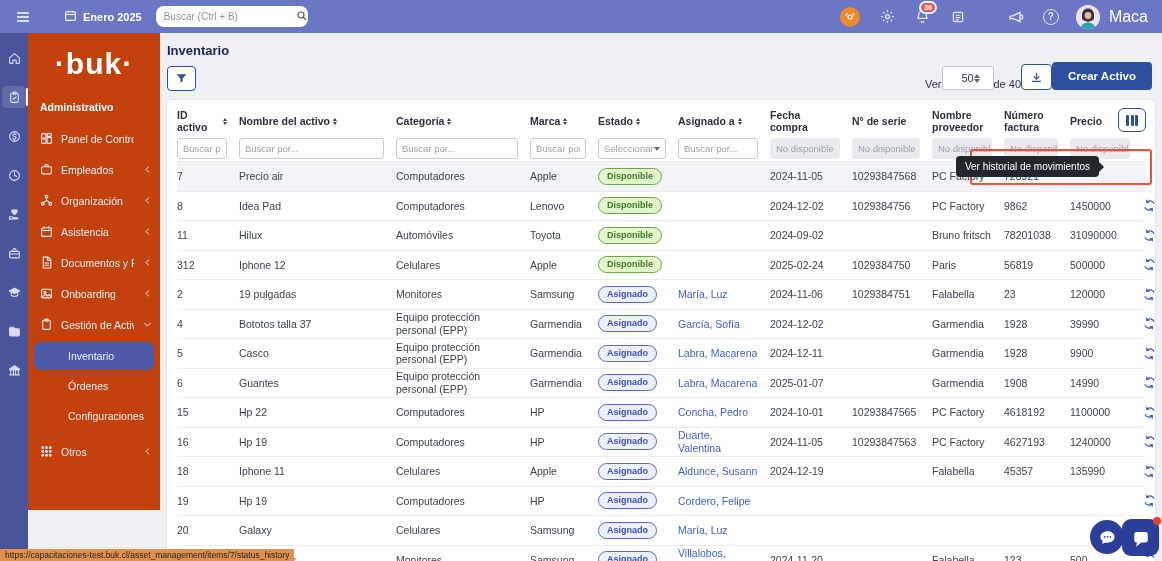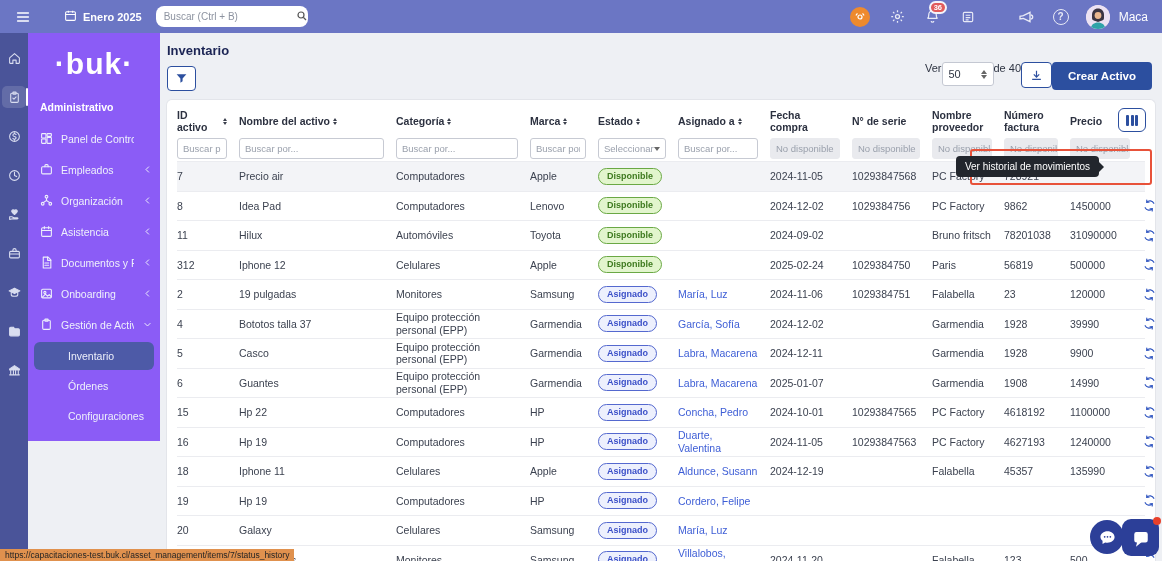--- a/index.html
+++ b/index.html
@@ -11,48 +11,48 @@
   .period { display:flex; align-items:center; gap:6px; color:#fff; font-size:11px; font-weight:bold; margin:0 14px 0 18px; }
   .search-box { background:#fff; border-radius:8px; height:21px; width:152px; display:flex; align-items:center; padding:0 6px 0 8px; }
   .search-box input { border:none; outline:none; flex:1; font-size:10px; color:#444; font-family:"Liberation Sans",sans-serif; background:transparent; }
   .search-box input::placeholder { color:#8d93a0; }
   .topbar-right { margin-left:auto; display:flex; align-items:center; gap:17px; padding-right:14px; color:#e8eaf6; }
   .tb-icon { width:18px; height:18px; display:flex; align-items:center; justify-content:flex-end; position:relative; cursor:pointer; }
   .orange-circle { width:20px; height:20px; border-radius:50%; background:#ee8a2e; display:flex; align-items:center; justify-content:center; color:#fff; }
   .bell-badge { position:absolute; top:-7px; left:7px; background:#e15b5b; border:2px solid #f3f4fa; color:#fff; font-size:7.5px; font-weight:bold; border-radius:8px; padding:1px 3px; line-height:1; }
   .help-circle { width:16px; height:16px; border:1.5px solid #e8eaf6; border-radius:50%; font-size:10px; display:flex; align-items:center; justify-content:center; font-weight:bold; }
   .avatar { width:24px; height:24px; border-radius:50%; overflow:hidden; background:#ece2f2; }
-  .username { color:#fff; font-size:12px; margin-left:-8px; }
+  .username { color:#fff; font-size:16px; margin-left:-8px; }
 
   
   .rail { position:fixed; top:33px; left:0; width:28px; height:528px; background:#4a5499; display:flex; flex-direction:column; align-items:center; padding-top:14px; gap:17px; z-index:40; }
   .rail-item { width:24px; height:22px; display:flex; align-items:center; justify-content:center; color:#d9ddf0; cursor:pointer; position:relative; }
   .rail-item.active { background:rgba(255,255,255,0.14); border-radius:5px; }
   .rail-item.active::after { content:""; position:absolute; right:-2px; top:2px; width:2px; height:18px; background:#fff; border-radius:2px; }
 
   
-  .sidebar { position:fixed; top:33px; left:28px; width:132px; height:408px; background:#8b5cf6; color:#eef0fb; z-index:40; overflow:hidden; }
+  .sidebar { position:fixed; top:33px; left:28px; width:132px; height:477px; background:#c2410c; color:#eef0fb; z-index:40; overflow:hidden; }
   .logo { text-align:center; font-size:30px; font-weight:bold; color:#fff; padding:14px 0 16px 0; letter-spacing:1px; }
   .section-label { font-size:10.5px; font-weight:bold; padding:4px 0 10px 12px; color:#fff; }
   .nav-item { display:flex; align-items:center; gap:8px; padding:9px 8px 9px 12px; font-size:10.5px; cursor:pointer; color:#eef0fb; }
   .nav-item .nav-ic { width:13px; height:13px; flex:none; display:flex; align-items:center; justify-content:center; }
   .nav-item .lbl { flex:1; white-space:nowrap; overflow:hidden; }
   .nav-item .chev { width:10px; height:10px; flex:none; display:flex; align-items:center; justify-content:center; }
   .subnav { display:flex; flex-direction:column; gap:2px; padding:2px 6px 6px 6px; }
   .subnav-item { padding:8px 0 8px 34px; font-size:10.5px; border-radius:6px; cursor:pointer; color:#eef0fb; }
   .subnav-item.active { background:#4d5aa7; }
 
   
   .main { position:fixed; top:33px; left:160px; width:1002px; height:528px; display:flex; flex-direction:column; }
   .page-head { display:flex; justify-content:space-between; align-items:flex-end; padding:10px 10px 8px 7px; }
   .page-title { font-size:13px; font-weight:bold; color:#1b2454; margin-bottom:8px; }
   .filter-btn { width:29px; height:25px; background:#fff; border:1px solid #2c4f9f; border-radius:4px; display:flex; align-items:center; justify-content:center; color:#2c4f9f; cursor:pointer; }
-  .controls { display:flex; align-items:flex-start; padding-bottom:1px; }
+  .controls { display:flex; align-items:flex-end; padding-bottom:1px; }
   .controls .ver-label, .controls .de-label { font-size:11px; color:#2e3442; }
-  .pagesize { border:1px solid #c4c8d2; background:#fff; border-radius:3px; height:24px; width:52px; display:flex; align-items:center; justify-content:space-between; padding:0 6px; font-size:11px; color:#2e3442; cursor:pointer; }
+  .pagesize { border:1px solid #c4c8d2; background:#fff; border-radius:3px; height:24px; width:52px; display:flex; align-items:center; justify-content:space-between; padding:0 19px; font-size:11px; color:#2e3442; cursor:pointer; }
   .stepper { display:flex; flex-direction:column; gap:1px; }
   .tri-u { width:0; height:0; border-left:3px solid transparent; border-right:3px solid transparent; border-bottom:4px solid #666; }
   .tri-d { width:0; height:0; border-left:3px solid transparent; border-right:3px solid transparent; border-top:4px solid #666; }
   .download-btn { width:31px; height:26px; background:#fff; border:1px solid #2c4f9f; border-radius:4px; color:#2c4f9f; display:flex; align-items:center; justify-content:center; cursor:pointer; }
   .create-btn { background:#2c4f9f; color:#fff; border:none; border-radius:4px; height:28px; padding:5px 16px; font-size:11.5px; font-weight:bold; cursor:pointer; font-family:"Liberation Sans",sans-serif; }
 
   
   .card { position:relative; flex:1; margin:0 6px; background:#fff; border-radius:6px 6px 0 0; border:1px solid #e3e5ea; border-bottom:none; padding:7px 10px 0 10px; overflow:hidden; }
   .tgrid { display:grid; grid-template-columns:50px 145px 122px 56px 68px 80px 70px 68px 60px 54px 60px minmax(64px,1fr); column-gap:12px; align-items:center; }
   .thead { min-height:26px; padding-top:2px; }

